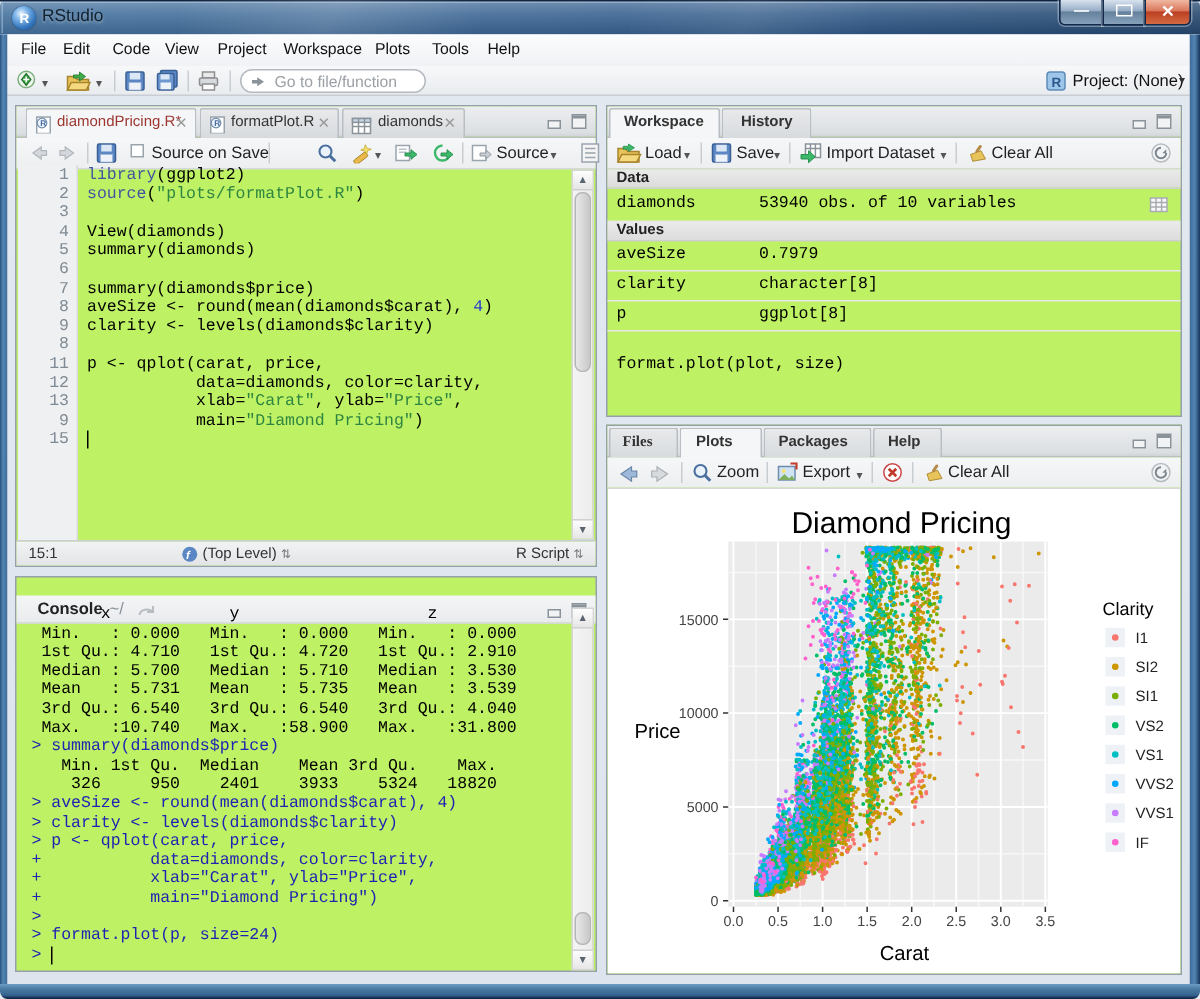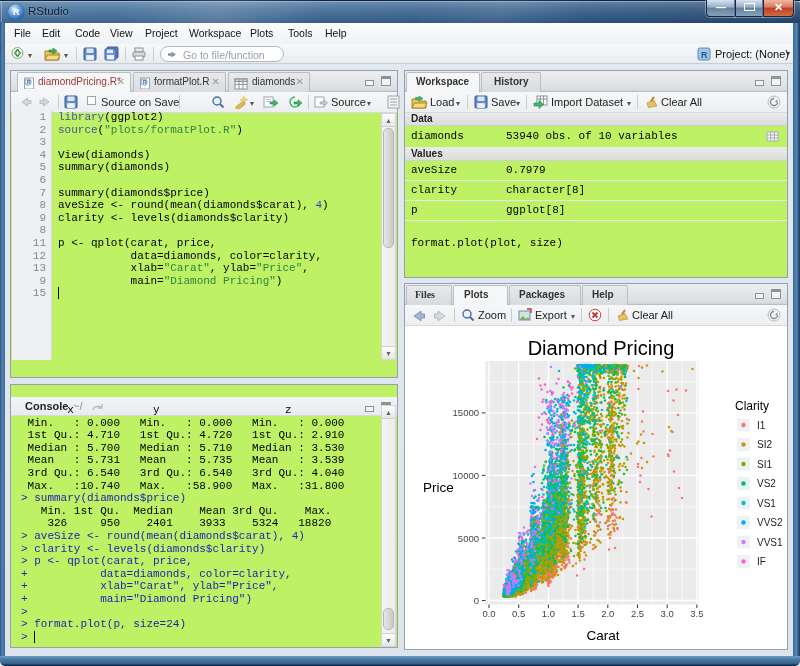--- a/index.html
+++ b/index.html
@@ -246,20 +246,29 @@
       <div>12</div>
       <div>13</div>
       <div>9</div>
       <div>15</div>
     </div>
     <div id="code" class="abs mono" style="left:47px;top:39px;width:322px;height:250px;padding:1px 0 0 0;"><div><span class="kw">library</span>(ggplot2)</div><div><span class="kw">source</span>(<span class="str">"plots/formatPlot.R"</span>)</div><div>&nbsp;</div><div>View(diamonds)</div><div>summary(diamonds)</div><div>&nbsp;</div><div>summary(diamonds$price)</div><div>aveSize &lt;- round(mean(diamonds$carat), <span class="num">4</span>)</div><div>clarity &lt;- levels(diamonds$clarity)</div><div>&nbsp;</div><div>p &lt;- qplot(carat, price,</div><div>           data=diamonds, color=clarity,</div><div>           xlab=<span class="str">"Carat"</span>, ylab=<span class="str">"Price"</span>,</div><div>           main=<span class="str">"Diamond Pricing"</span>)</div><div><span style="border-left:1px solid #000;">&nbsp;</span></div></div>
     <div class="sbar" style="right:1px;top:42px;height:247px;">
       <div class="sbtn" style="top:0;">▲</div>
       <div class="sthumb" style="top:14px;height:120px;"></div>
       <div class="sbtn" style="bottom:0;border-top:1px solid #d0d0d0;border-bottom:none;">▼</div>
+    </div>
+    <div class="statusbar">
+      <span class="abs" style="left:8px;top:3px;">15:1</span>
+      <svg width="11" height="11" viewBox="0 0 11 11" style="position:absolute;left:110px;top:3px;">
+        <circle cx="5.5" cy="5.5" r="5" fill="#5b87c5"></circle>
+        <text x="3" y="8.5" font-size="7.5" fill="#fff" font-style="italic" font-weight="bold">f</text>
+      </svg>
+      <span class="abs" style="left:124px;top:3px;">(Top Level) <span style="color:#777;font-size:8px;">⇅</span></span>
+      <span class="abs" style="right:8px;top:3px;">R Script <span style="color:#777;font-size:8px;">⇅</span></span>
     </div>
   </div>
 <div class="pane" style="left:10px;top:384px;width:388px;height:264px;">
     <div class="ptool" style="top:12px;height:19px;background:linear-gradient(180deg,#f4f5f6,#e9ebee);text-align:center;">
       <span class="it" style="left:14px;top:3px;font-weight:bold;color:#222;">Console</span>
       <span class="it" style="left:62px;top:3px;color:#8a929a;">~/</span>
       <svg width="13" height="12" viewBox="0 0 13 12" style="position:absolute;left:80px;top:4px;">
         <path d="M2 9 a5 4 0 0 1 9-2 M11 3 v4 h-4" fill="none" stroke="#b8bdc2" stroke-width="1.4"></path>
       </svg>
       <div class="panebtns">

